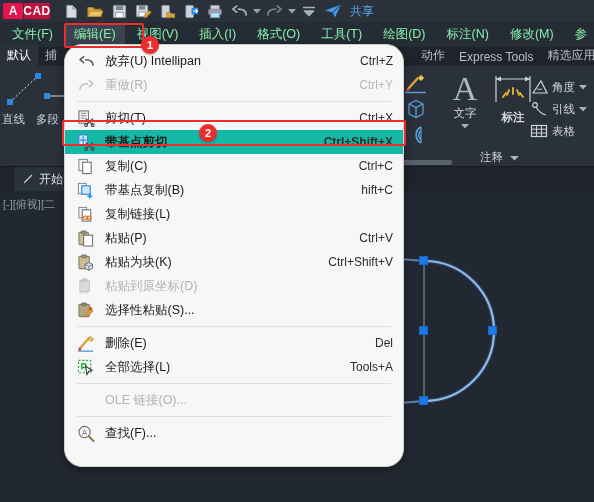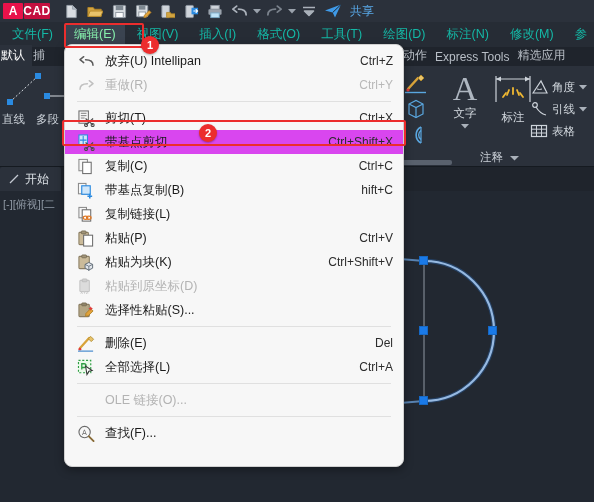--- a/index.html
+++ b/index.html
@@ -45,34 +45,34 @@
     color: #59a9e8; font-size: 12px; margin-left: 4px;
   }
 
   
   .menubar {
     position: absolute; left: 0; top: 22px; width: 594px; height: 25px;
     background: #262c35;
     display: flex; align-items: center;
   }
   .menu-item {
-    color: #14b8a6; font-size: 12.5px;
+    color: #86efac; font-size: 12.5px;
     padding: 3px 9px; margin-left: 3px; white-space: nowrap;
   }
   .menu-item.active { background: #3a4350; color: #86efac; }
 
   
   .ribbon-tabs {
     position: absolute; left: 0; top: 47px; width: 594px; height: 19px;
     background: #1f242c;
     display: flex; align-items: flex-end;
   }
   .rtab {
     color: #b9bfc7; font-size: 12px;
-    padding: 2px 7px 2px 1px;
+    padding: 2px 7px 2px 7px;
     white-space: nowrap;
   }
   .rtab.sel { background: #2b313b; color: #ffffff; }
 
   
   .ribbon {
     position: absolute; left: 0; top: 66px; width: 594px; height: 101px;
     background: #2b313b;
     border-bottom: 1px solid #151a20;
   }
@@ -95,21 +95,21 @@
   .anno-text {
     position: absolute; left: 44px; top: 6px; width: 42px;
     text-align: center; color: #d2d8de; font-size: 11.5px;
   }
   .glyph-A {
     color: #aeb6c0; font-size: 34px; line-height: 34px;
     font-family: "Liberation Serif", serif;
   }
   .anno-dim {
     position: absolute; left: 90px; top: 8px; width: 46px;
-    text-align: center; color: #d2d8de; font-size: 11.5px;
+    text-align: center; color: #d2d8de; font-size: 11.5px; font-weight: bold;
   }
   .anno-rows {
     position: absolute; left: 130px; top: 10px; width: 66px;
   }
   .anno-row {
     display: flex; align-items: center; height: 22px;
     color: #d2d8de; font-size: 11.5px; gap: 4px;
   }
   .panel-title {
     position: absolute; left: 80px; bottom: 2px;
@@ -121,21 +121,21 @@
   .mini-icons > div { height: 26px; display: flex; align-items: center; }
 
   
   .doctabs {
     position: absolute; left: 0; top: 167px; width: 594px; height: 24px;
     background: #1f242c;
     display: flex; align-items: center;
   }
   .doctab {
     background: #2b313b; color: #dce1e6; font-size: 12px;
-    padding: 4px 12px 4px 8px; margin-left: 0;
+    padding: 4px 12px 4px 8px; margin-left: 14px;
     display: flex; align-items: center; gap: 5px;
     border-radius: 2px 2px 0 0;
   }
 
   
   .canvas {
     position: absolute; left: 0; top: 191px; width: 594px; height: 311px;
     background: #222831;
     overflow: hidden;
   }
@@ -147,34 +147,34 @@
     position: absolute; width: 9px; height: 9px;
     background: #1a7ae8; border: 1px solid #1668c4;
   }
 
   
   .dropdown {
     position: absolute; left: 64px; top: 44px;
     width: 340px; height: 423px;
     background: #f7f7f7;
     border: 1px solid #d0d0d0;
-    border-radius: 8px;
+    border-radius: 18px;
     box-shadow: 0 3px 10px rgba(0,0,0,.35);
     padding: 4px 0;
     overflow: hidden;
   }
   .mrow {
     position: relative; height: 24px;
     display: flex; align-items: center;
     padding: 0 10px 0 8px;
     font-size: 12.5px; color: #1b1b1b;
     white-space: nowrap;
   }
   .mrow.disabled { color: #b3b3b3; }
-  .mrow.hi { background: #d946ef; }
+  .mrow.hi { background: #14b8a6; font-weight: bold; }
   .micon {
     width: 26px; height: 20px;
     display: flex; align-items: center; justify-content: center;
     flex: 0 0 26px;
   }
   .mlabel { flex: 1 1 auto; padding-left: 6px; }
   .mkey { color: #2c2c2c; font-size: 12px; }
   .mrow.disabled .mkey { color: #b8b8b8; }
   .msep {
     height: 1px; background: #e0e0e0; margin: 4px 12px 4px 12px;
@@ -603,21 +603,21 @@
 
   <div class="mrow">
     <span class="micon">
       <svg width="19" height="17" viewBox="0 0 20 18">
           <rect x="1.5" y="1.5" width="13" height="13" fill="#eafbe9" stroke="#2f9e44" stroke-width="1.2" stroke-dasharray="2.2 1.8"></rect>
           <path d="M5 11V5h2.5a2 2 0 010 4H5" fill="none" stroke="#2f9e44" stroke-width="1.4"></path>
           <path d="M9 7.5l1.5 9 2-3.5 3.5-.8z" fill="#fff" stroke="#333" stroke-width="1.1"></path>
         </svg>
     </span>
     <span class="mlabel">全部选择(L)</span>
-    <span class="mkey">Ctrl+A</span>
+    <span class="mkey">Tools+A</span>
   </div>
 
   <div class="msep"></div>
 
   <div class="mrow disabled">
     <span class="micon"></span>
     <span class="mlabel">OLE 链接(O)...</span>
     <span class="mkey"></span>
   </div>
 

